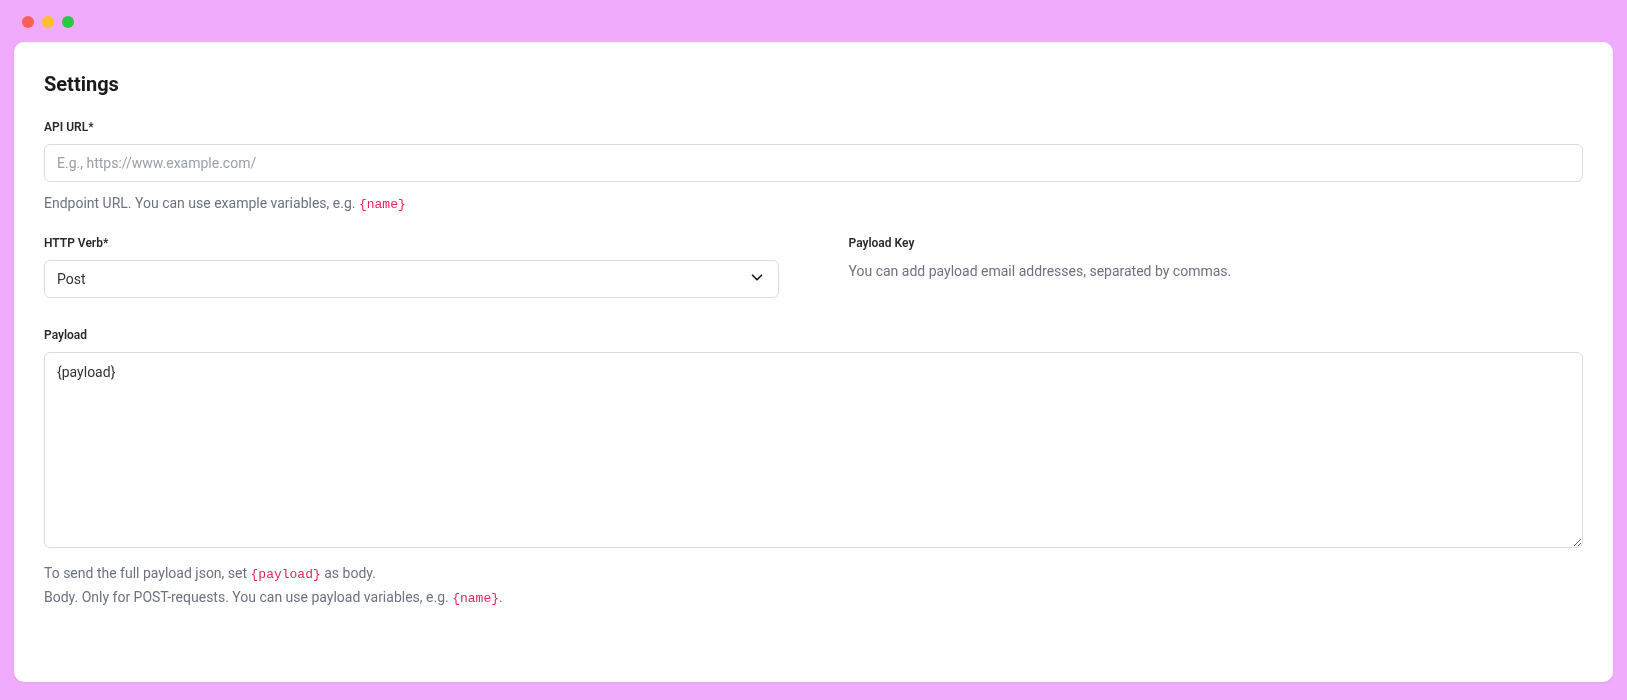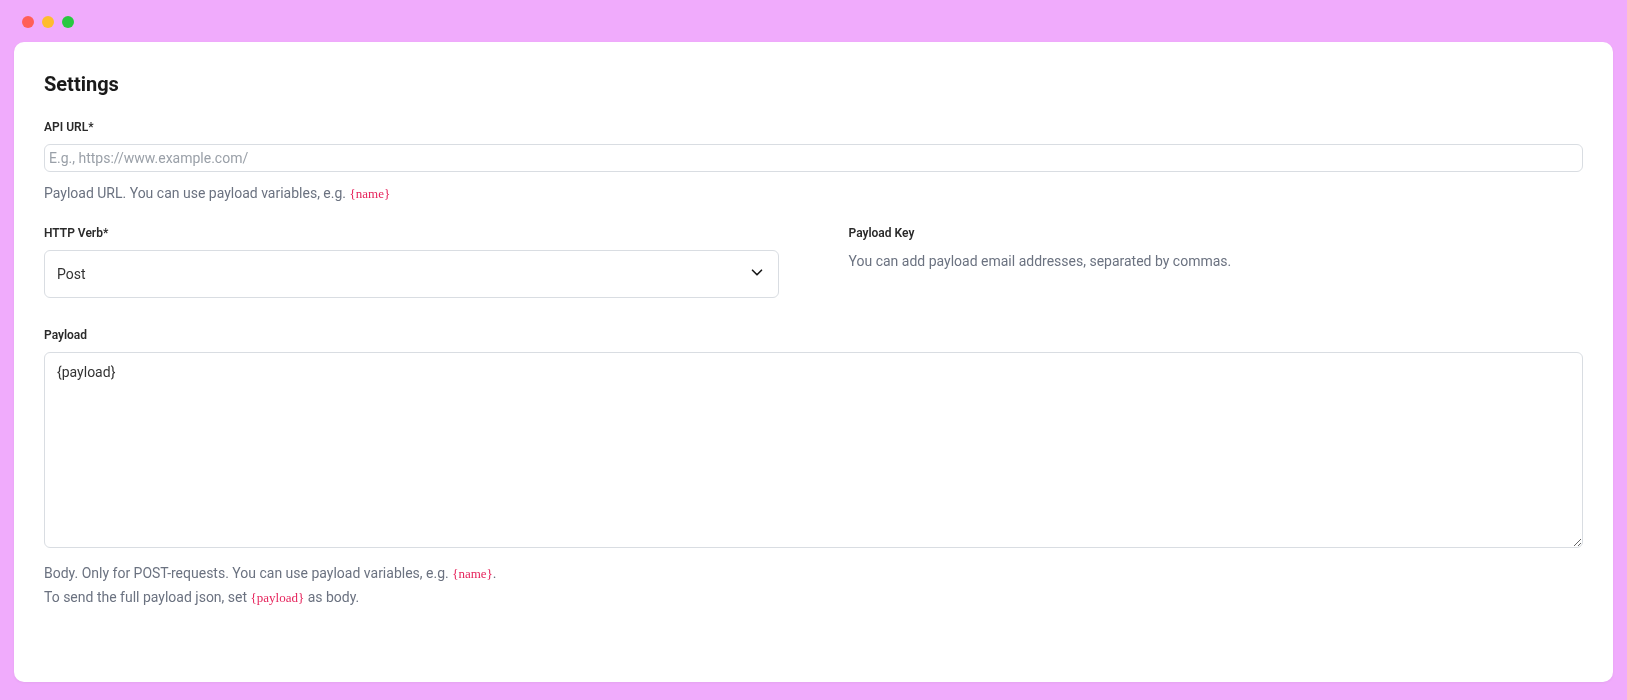--- a/index.html
+++ b/index.html
@@ -67,29 +67,29 @@
     .text-input, .select-wrap, .textarea-input {
       width: 100%;
       border: 1px solid #d9dde2;
       border-radius: 6px;
       background: #fff;
       font-size: 14px;
       color: #333;
       font-family: inherit;
     }
     .text-input {
-      height: 28px;
-      padding: 0 4px;
+      height: 38px;
+      padding: 0 12px;
     }
     .text-input::placeholder {
       color: #9aa0a8;
     }
     .select-wrap {
       position: relative;
-      height: 48px;
+      height: 38px;
       display: flex;
       align-items: center;
     }
     .select-value {
       padding: 0 12px;
       font-size: 14px;
       color: #333;
       flex: 1;
     }
     .select-chevron {
@@ -105,21 +105,21 @@
       resize: both;
       line-height: 1.4;
     }
     .helper-text {
       font-size: 14px;
       color: #6b7280;
       margin-top: 10px;
       line-height: 1.7;
     }
     .code-var {
-      font-family: Liberation Serif, serif;
+      font-family: Liberation Mono, monospace;
       color: #e6245c;
       font-size: 13px;
     }
     .full-row {
       margin-top: 30px;
     }
   </style>
 </head>
 <body>
 
@@ -132,21 +132,21 @@
 
   <div class="panel">
     <h2 class="settings-title">Settings</h2>
 
     <div class="row">
 
       <div class="col">
         <label class="field-label">API URL*</label>
         <input type="text" class="text-input" placeholder="E.g., https://www.example.com/" style="">
         <div class="helper-text">
-          <span>Payload URL. You can use payload variables, e.g. </span><span class="code-var">{name}</span>
+          <span>Endpoint URL. You can use example variables, e.g. </span><span class="code-var">{name}</span>
         </div>
       </div>
 
     </div>
 
     <div class="row">
 
       <div class="col">
         <label class="field-label">HTTP Verb*</label>
         <div class="select-wrap">
@@ -163,22 +163,22 @@
         <label class="field-label">Payload Key</label>
         <div class="helper-text">You can add payload email addresses, separated by commas.</div>
       </div>
     </div>
 
     <div class="full-row">
       <label class="field-label">Payload</label>
       <textarea class="textarea-input" style="">{payload}</textarea>
       <div class="helper-text">
         <div>
-          <span>Body. Only for POST-requests. You can use payload variables, e.g. </span><span class="code-var">{name}</span><span>.</span>
+          <span>To send the full payload json, set </span><span class="code-var">{payload}</span><span> as body.</span>
         </div>
         <div>
-          <span>To send the full payload json, set </span><span class="code-var">{payload}</span><span> as body.</span>
+          <span>Body. Only for POST-requests. You can use payload variables, e.g. </span><span class="code-var">{name}</span><span>.</span>
         </div>
       </div>
     </div>
 
   </div>
 </div>
 
 </body></html>

